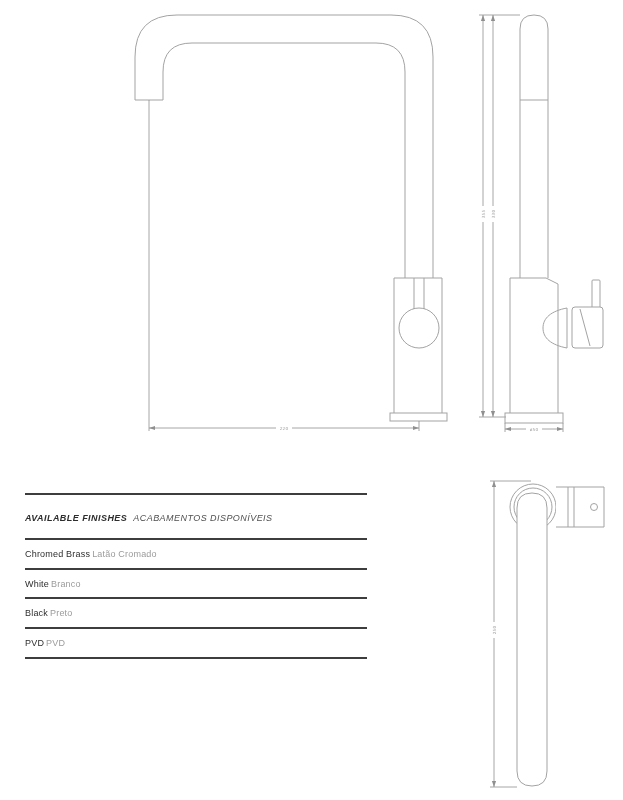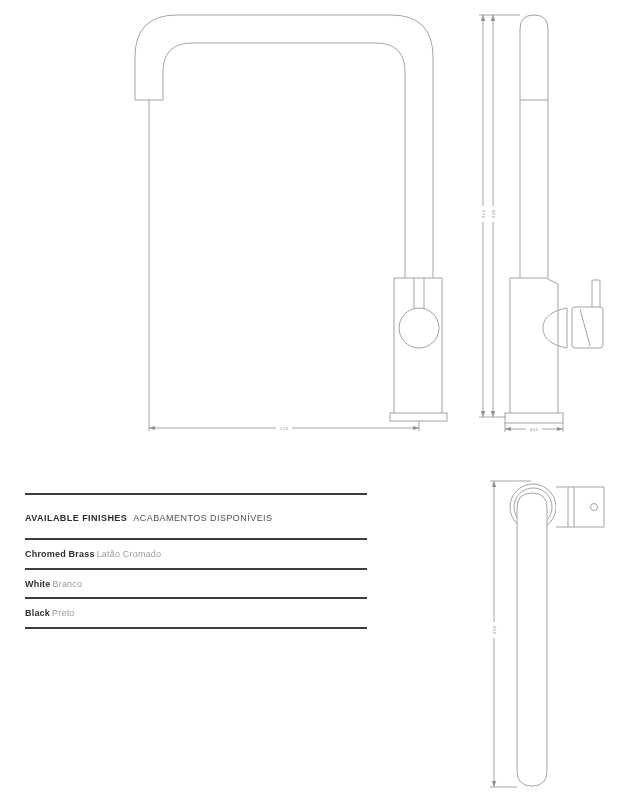--- a/index.html
+++ b/index.html
@@ -25,31 +25,32 @@
   
   .finishes{
     position:absolute;left:25px;top:493px;width:342px;
   }
   .f-header{
     box-sizing:border-box;height:45px;padding-top:18px;
     border-top:2px solid var(--table-rule,#3d3d3d);
     font-size:9px;font-weight:bold;letter-spacing:0.45px;
     color:var(--table-text-primary,#2d2d2d);
     white-space:nowrap;
+    font-style:italic;
   }
   .f-header .pt-h{
     margin-left:6px;font-weight:normal;
     color:var(--header-text-secondary,#4f4f4f);
   }
   .f-row{
     box-sizing:border-box;height:29.7px;padding-top:9px;
     border-top:2px solid var(--table-rule,#3d3d3d);
     font-size:9px;letter-spacing:0.2px;white-space:nowrap;
   }
-  .f-row .en{font-weight:bold;color:var(--table-text-primary,#2d2d2d);}
+  .f-row .en{font-weight:normal;color:var(--table-text-primary,#2d2d2d);}
   .f-row .pt{margin-left:2px;color:var(--table-text-secondary,#9b9b9b);}
   .f-end{border-top:2px solid var(--table-rule,#3d3d3d);height:0;}
 </style>
 </head>
 <body>
 
 <div class="page">
 
   <svg class="drawings" width="623" height="800" viewBox="0 0 623 800">
 
@@ -146,16 +147,19 @@
     </div>
     <div class="f-row">
       <span class="en">Chromed Brass</span><span class="pt">Latão Cromado</span>
     </div>
     <div class="f-row">
       <span class="en">White</span><span class="pt">Branco</span>
     </div>
     <div class="f-row">
       <span class="en">Black</span><span class="pt">Preto</span>
     </div>
+    <div class="f-row">
+      <span class="en">PVD</span><span class="pt">PVD</span>
+    </div>
     <div class="f-end"></div>
   </div>
 
 </div>
 
 </body></html>

